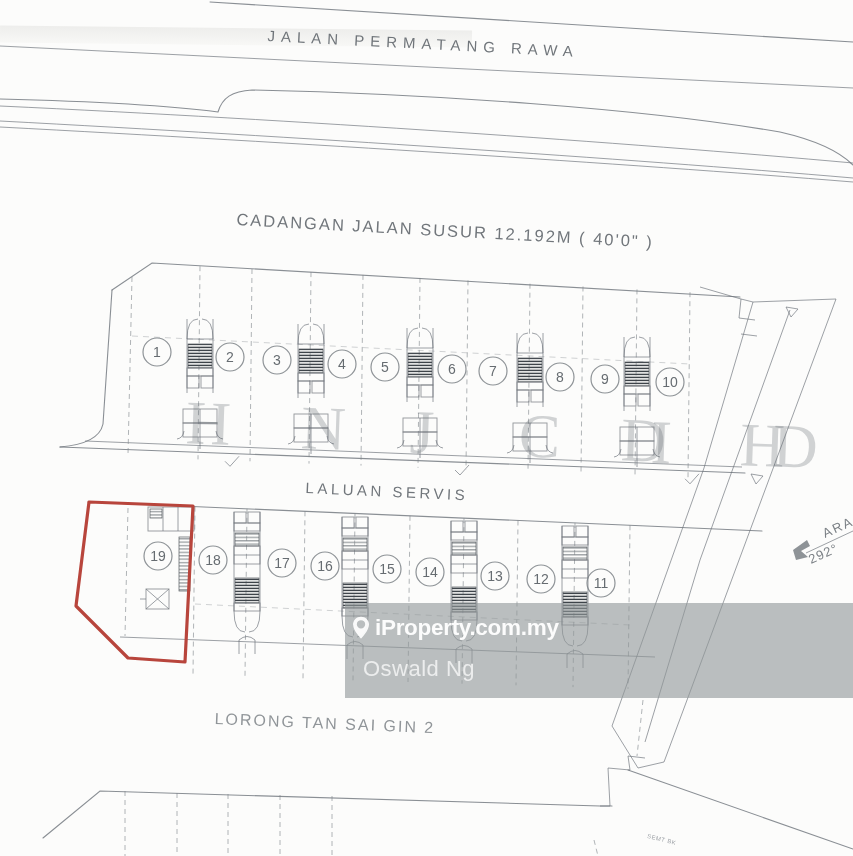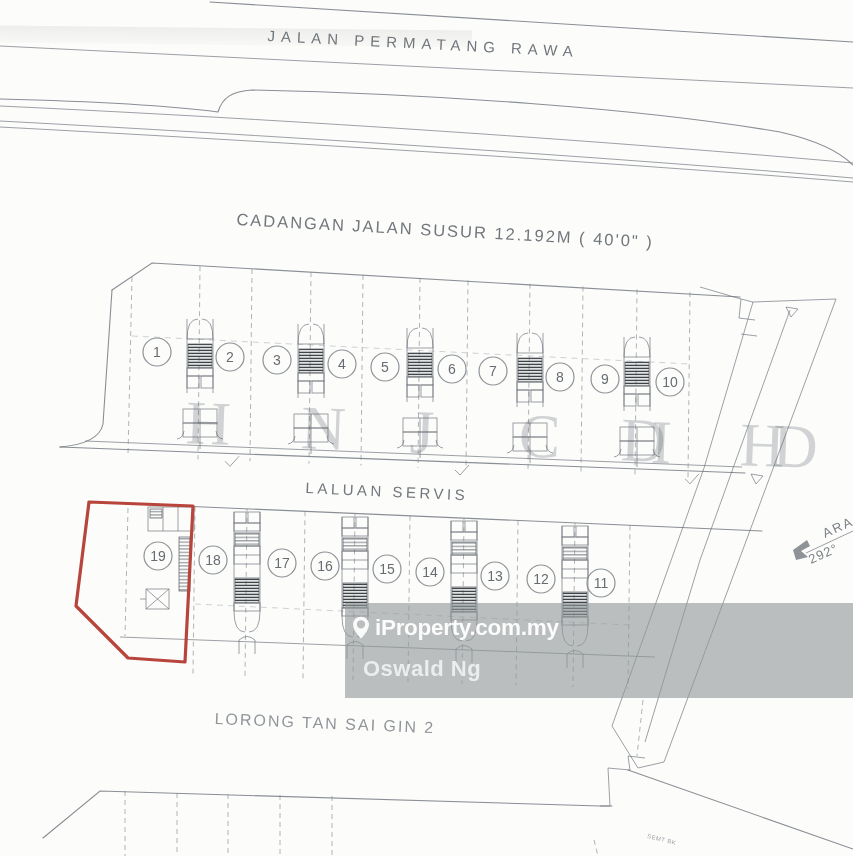--- a/index.html
+++ b/index.html
@@ -30,21 +30,21 @@
     background:linear-gradient(#ebebe9,#f7f7f5);opacity:.85;transform:rotate(.6deg);
   }
   #wm-band{
     position:absolute;left:345px;top:603px;width:508px;height:95px;
   }
   #wm-brand{
     position:absolute;left:30px;top:12px;font-size:22.5px;font-weight:bold;
     color:rgba(255,255,255,.95);letter-spacing:-.3px;
   }
   #wm-agent{
-    position:absolute;left:18px;top:53px;font-size:22px;font-weight:700;
+    position:absolute;left:18px;top:53px;font-size:22px;font-weight:400;
     color:rgba(255,255,255,.72);letter-spacing:.5px;
   }
   #wm-pin{position:absolute;left:6px;top:12px;}
 </style>
 </head>
 <body>
 
 <div id="stage">
 
   <svg id="plan" width="853" height="856" viewBox="0 0 853 856">

